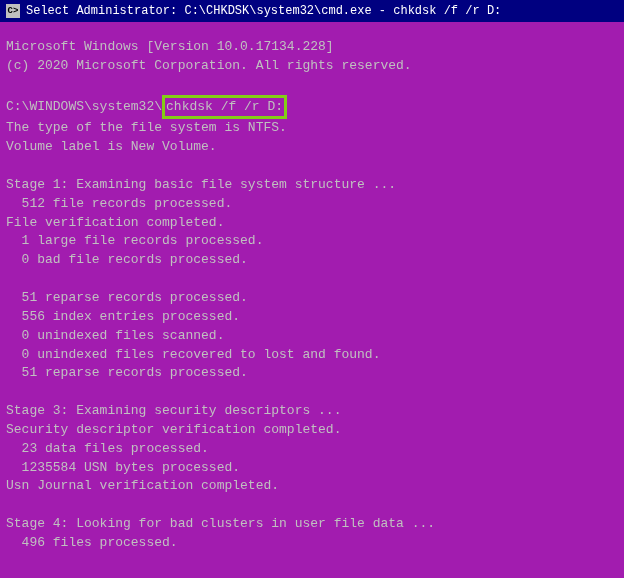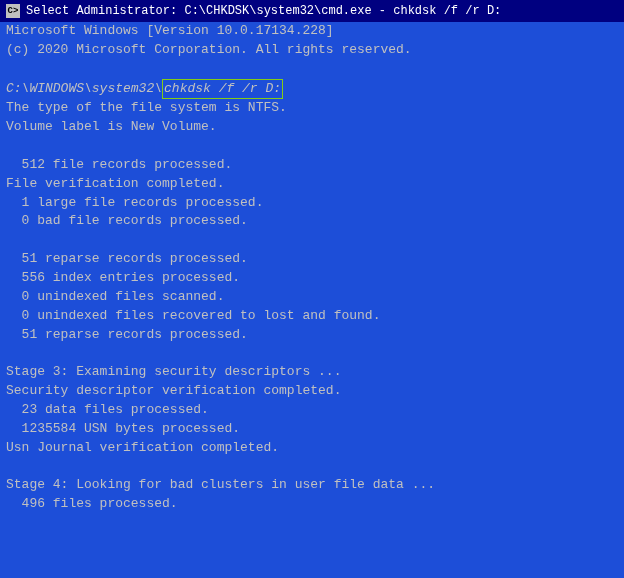--- a/index.html
+++ b/index.html
@@ -29,40 +29,39 @@
       background: #c0c0c0;
       display: inline-flex;
       align-items: center;
       justify-content: center;
       font-size: 9px;
       color: #000;
       font-weight: bold;
       flex-shrink: 0;
     }
     .terminal-body {
-      background: #1d4ed8;
-      padding: 0 6px;
+      background: #a21caf;
+      padding: 16px 6px;
       height: calc(578px - 22px);
       overflow: hidden;
     }
     .line {
       line-height: 1.45;
       white-space: pre;
       color: #c0c0c0;
     }
     .cmd-line {
       display: flex;
       align-items: center;
       line-height: 1.45;
-      font-style: italic;
     }
     .cmd-highlight {
       background: transparent;
       color: #c0c0c0;
-      border: 1px solid #84cc16;
+      border: 3px solid #84cc16;
       padding: 0 1px;
     }
     .empty-line {
       height: 1.45em;
     }
   </style>
 </head>
 <body>
 
 <div class="title-bar">
@@ -75,20 +74,21 @@
     <div class="line">(c) 2020 Microsoft Corporation. All rights reserved.</div>
     <div class="empty-line"></div>
     <div class="cmd-line">
       <span class="line">C:\WINDOWS\system32</span>
       <span class="line">\</span>
       <span class="cmd-highlight">chkdsk /f /r D:</span>
     </div>
     <div class="line">The type of the file system is NTFS.</div>
     <div class="line">Volume label is New Volume.</div>
     <div class="empty-line"></div>
+    <div class="line">Stage 1: Examining basic file system structure ...</div>
     <div class="line">  512 file records processed.</div>
     <div class="line">File verification completed.</div>
     <div class="line">  1 large file records processed.</div>
     <div class="line">  0 bad file records processed.</div>
     <div class="empty-line"></div>
     <div class="line">  51 reparse records processed.</div>
     <div class="line">  556 index entries processed.</div>
     <div class="line">  0 unindexed files scanned.</div>
     <div class="line">  0 unindexed files recovered to lost and found.</div>
     <div class="line">  51 reparse records processed.</div>

